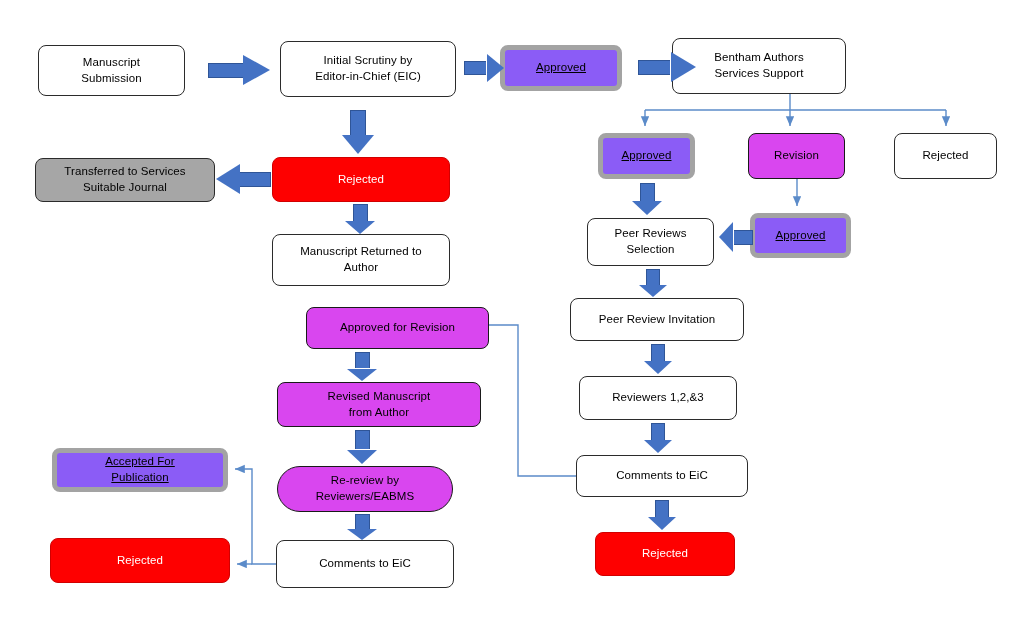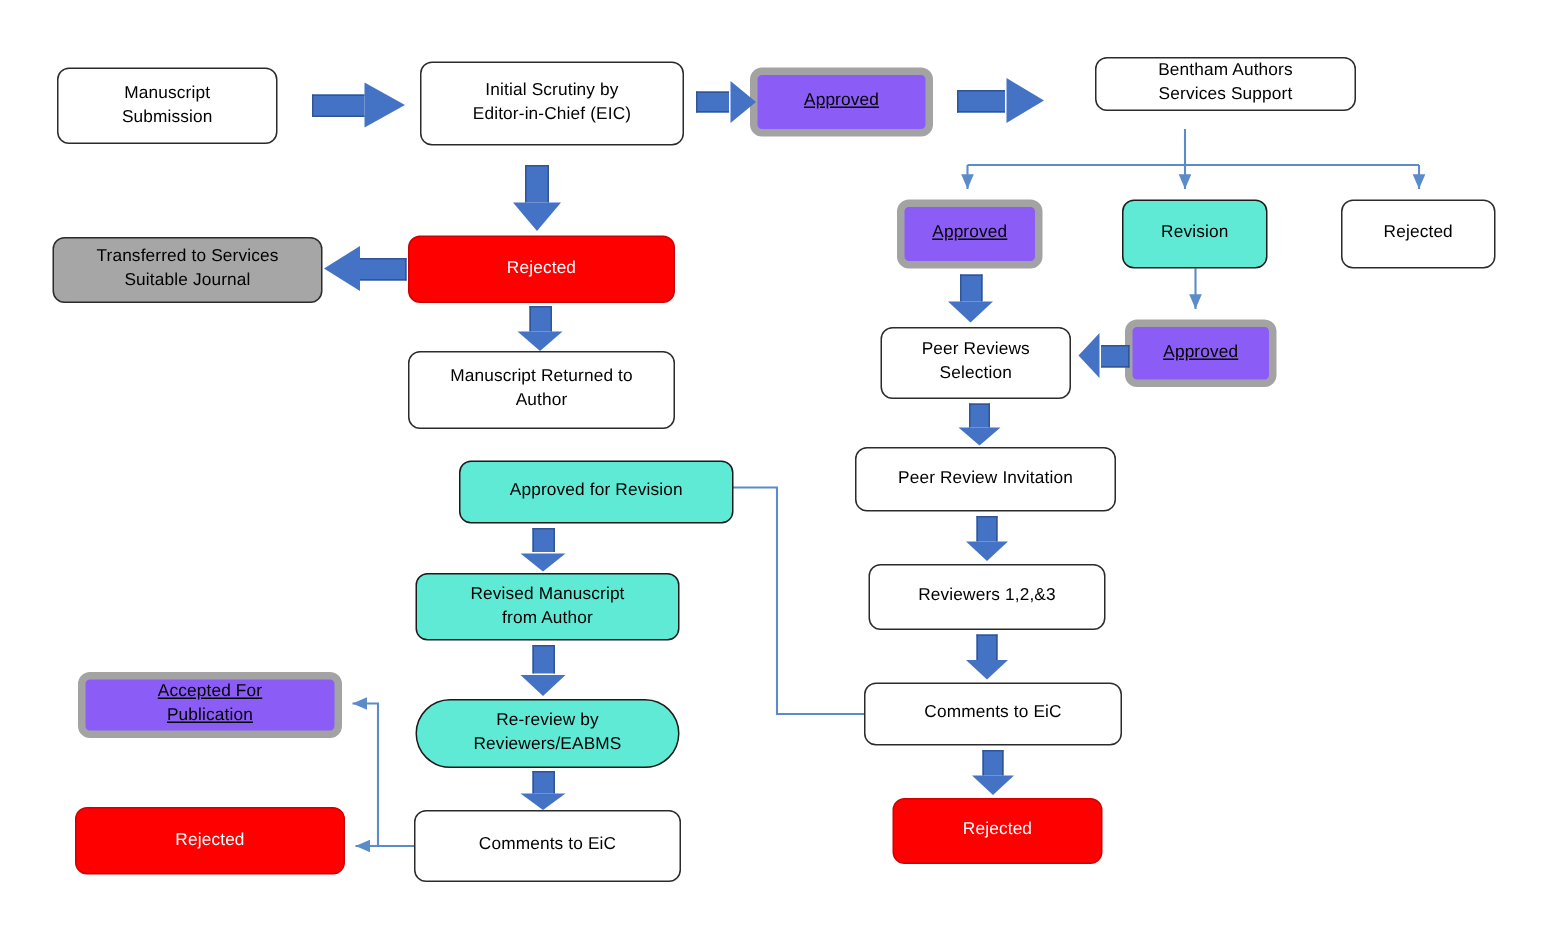--- a/index.html
+++ b/index.html
@@ -35,21 +35,21 @@
     border: 1px solid #2b2b2b;
     color: #000000;
   }
   .n-green {
     background: #8b5cf6;
     border: 5px solid #a3a3a3;
     color: #000000;
     text-decoration: underline;
   }
   .n-yellow {
-    background: #5eead4;
+    background: #d946ef;
     border: 1px solid #1a1a1a;
     color: #000000;
   }
   .n-red {
     background: #FE0000;
     border: 1px solid #d10000;
     color: #ffffff;
   }
   .n-gray {
     background: #A6A6A6;
@@ -157,37 +157,37 @@
     <g stroke="#5B8BC9" stroke-width="1.4" fill="none">
       <path d="M252,564 L237,564" marker-end="url(#ah)"></path>
     </g>
   </svg>
 
 <div class="node n-white" style="left: 38px; top: 45px; width: 147px; height: 51px;">Manuscript
 Submission</div>
     <div class="node n-white" style="left: 280px; top: 41px; width: 176px; height: 56px;">Initial Scrutiny by
 Editor-in-Chief  (EIC)</div>
     <div class="node n-green" style="left: 500px; top: 45px; width: 122px; height: 46px;">Approved</div>
-    <div class="node n-white" style="left: 730px; top: 38px; width: 174px; height: 36px;">Bentham Authors
+    <div class="node n-white" style="left: 672px; top: 38px; width: 174px; height: 56px;">Bentham Authors
 Services Support</div>
     <div class="node n-green" style="left: 598px; top: 133px; width: 97px; height: 46px;">Approved</div>
     <div class="node n-yellow" style="left: 748px; top: 133px; width: 97px; height: 46px;">Revision</div>
     <div class="node n-white" style="left: 894px; top: 133px; width: 103px; height: 46px;">Rejected</div>
     <div class="node n-red" style="left: 272px; top: 157px; width: 178px; height: 45px;">Rejected</div>
     <div class="node n-gray" style="left: 35px; top: 158px; width: 180px; height: 44px;">Transferred  to Services
 Suitable Journal</div>
     <div class="node n-green" style="left: 750px; top: 213px; width: 101px; height: 45px;">Approved</div>
     <div class="node n-white" style="left: 587px; top: 218px; width: 127px; height: 48px;">Peer Reviews
 Selection</div>
     <div class="node n-white" style="left: 272px; top: 234px; width: 178px; height: 52px;">Manuscript Returned to
 Author</div>
     <div class="node n-white" style="left: 570px; top: 298px; width: 174px; height: 43px;">Peer Review Invitation</div>
     <div class="node n-yellow" style="left: 268px; top: 307px; width: 183px; height: 42px; margin-left: 38px;">Approved  for Revision</div>
     <div class="node n-white" style="left: 579px; top: 376px; width: 158px; height: 44px;">Reviewers  1,2,&amp;3</div>
-    <div class="node n-yellow" style="left: 277px; top: 382px; width: 176px; height: 45px;">Revised  Manuscript
+    <div class="node n-yellow" style="left: 277px; top: 382px; width: 204px; height: 45px;">Revised  Manuscript
 from Author</div>
     <div class="node n-white" style="left: 576px; top: 455px; width: 172px; height: 42px;">Comments to EiC</div>
     <div class="node n-green" style="left: 52px; top: 448px; width: 176px; height: 44px;">Accepted For
 Publication</div>
     <div class="node n-yellow" style="left: 277px; top: 466px; width: 176px; height: 46px; border-radius: 23px;">Re-review  by
 Reviewers/EABMS</div>
     <div class="node n-red" style="left: 50px; top: 538px; width: 180px; height: 45px;">Rejected</div>
     <div class="node n-white" style="left: 276px; top: 540px; width: 178px; height: 48px;">Comments to EiC</div>
     <div class="node n-red" style="left: 595px; top: 532px; width: 140px; height: 44px;">Rejected</div>
     <div class="barrow right" style="left: 208px; top: 55px; width: 62px; height: 30px;">

